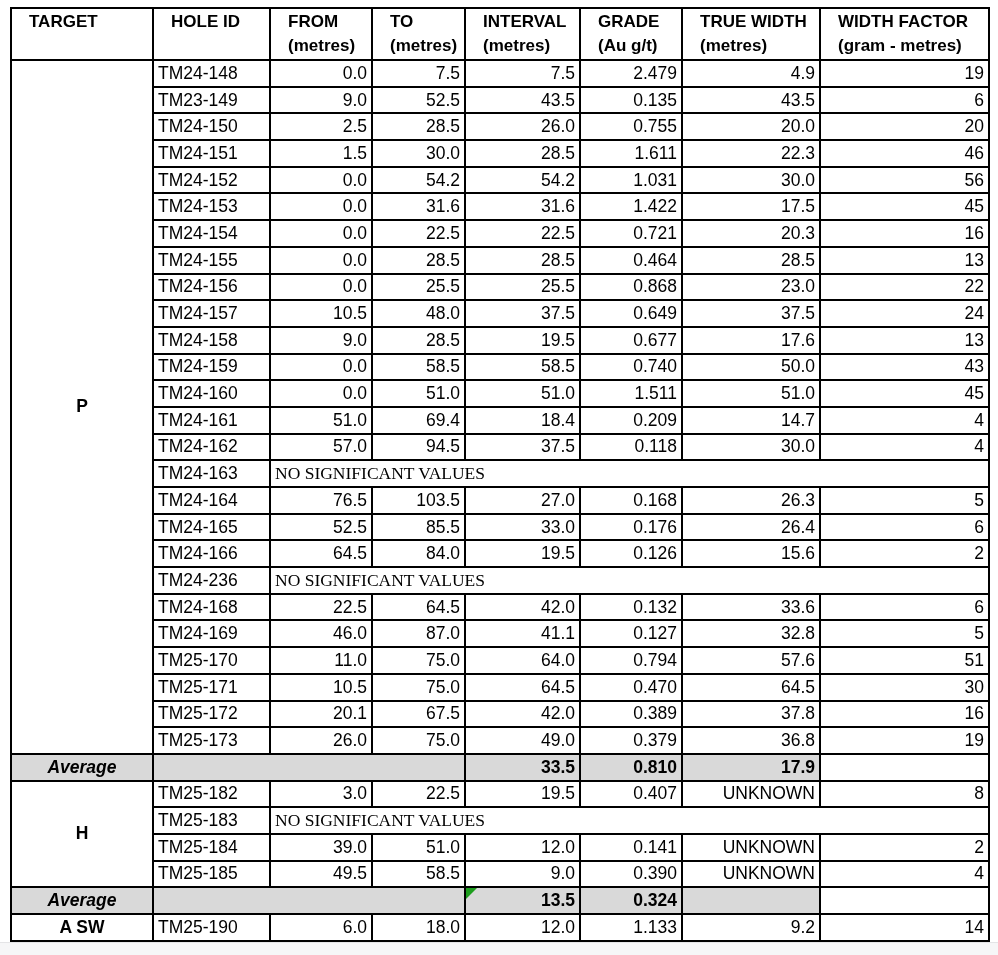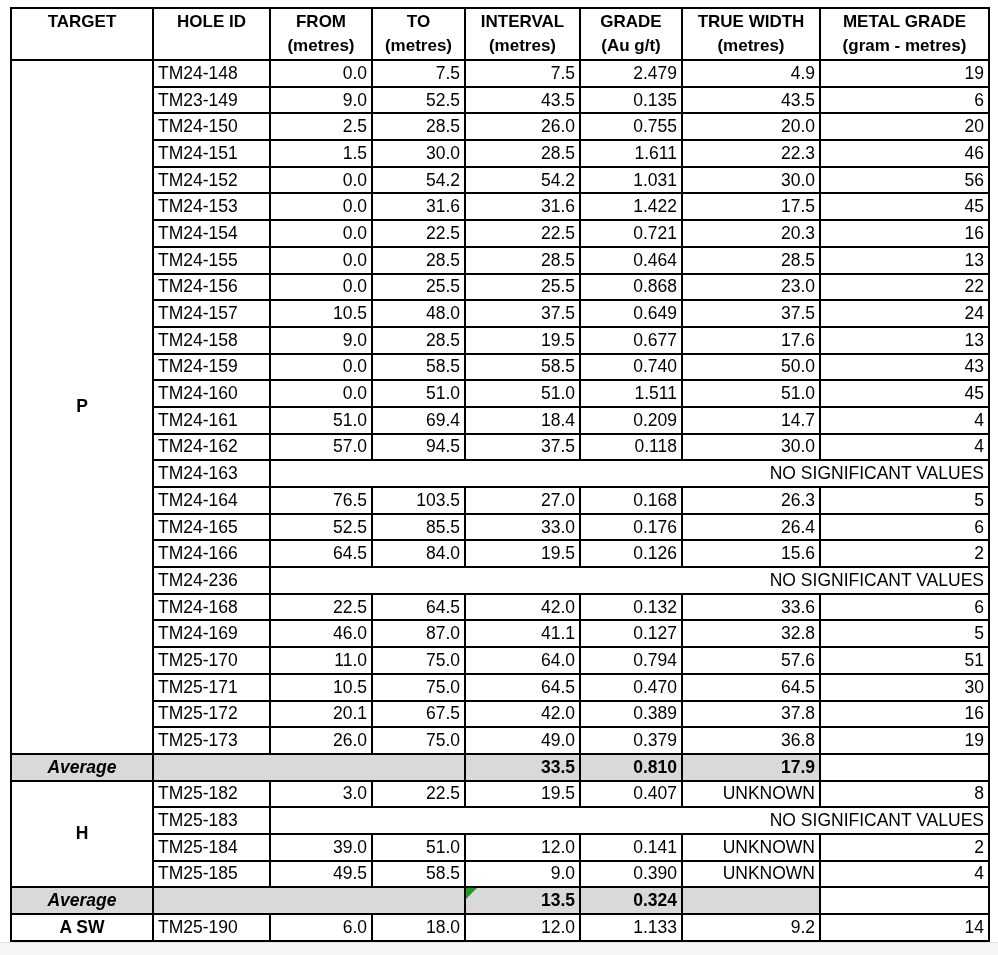--- a/index.html
+++ b/index.html
@@ -19,41 +19,41 @@
   }
   .drill th, .drill td {
     border: 2px solid var(--border-color, #000);
     overflow: hidden;
     white-space: nowrap;
     color: #000;
   }
   .drill th {
     height: 48px;
     vertical-align: top;
-    text-align: center;
+    text-align: left;
     font-weight: bold;
     font-size: 17px;
-    padding: 1px 3px;
+    padding: 1px 17px;
   }
   .drill th .h1, .drill th .h2 { line-height: 24px; }
   .drill tbody td {
     height: 24.7px;
     font-size: 17.5px;
     padding: 0 4px;
     vertical-align: middle;
   }
   td.target {
     text-align: center;
     font-weight: bold;
     vertical-align: top;
     padding-top: 1px;
   }
   td.hole { text-align: left; border-radius: 10px; }
   td.num  { text-align: right; }
-  td.nsv  { text-align: right; }
+  td.nsv  { text-align: left; font-family: Liberation Serif, serif; }
   tr.avg td { background: var(--avg-bg, #d9d9d9); font-weight: bold; }
   tr.avg td.avg-label { text-align: center; font-style: italic; }
   tr.avg td.num { position: relative; margin-top: 42px; }
   tr.avg td.mf-empty { background: #ffffff; }
   .flag {
     position: absolute; top: 0; left: 0;
     width: 0; height: 0;
     border-top: 11px solid var(--flag-green, #1e9e1e);
     border-right: 11px solid transparent;
   }
@@ -104,21 +104,21 @@
         </th>
         <th>
           <div class="h1">GRADE</div>
           <div class="h2">(Au g/t)</div>
         </th>
         <th>
           <div class="h1">TRUE WIDTH</div>
           <div class="h2">(metres)</div>
         </th>
         <th>
-          <div class="h1">METAL GRADE</div>
+          <div class="h1">WIDTH FACTOR</div>
           <div class="h2">(gram - metres)</div>
         </th>
       </tr>
     </thead>
     <tbody>
         <tr>
           <td class="target" rowspan="26">P</td>
           <td class="hole">TM24-148</td>
           <td class="num">0.0</td>
           <td class="num">7.5</td>

